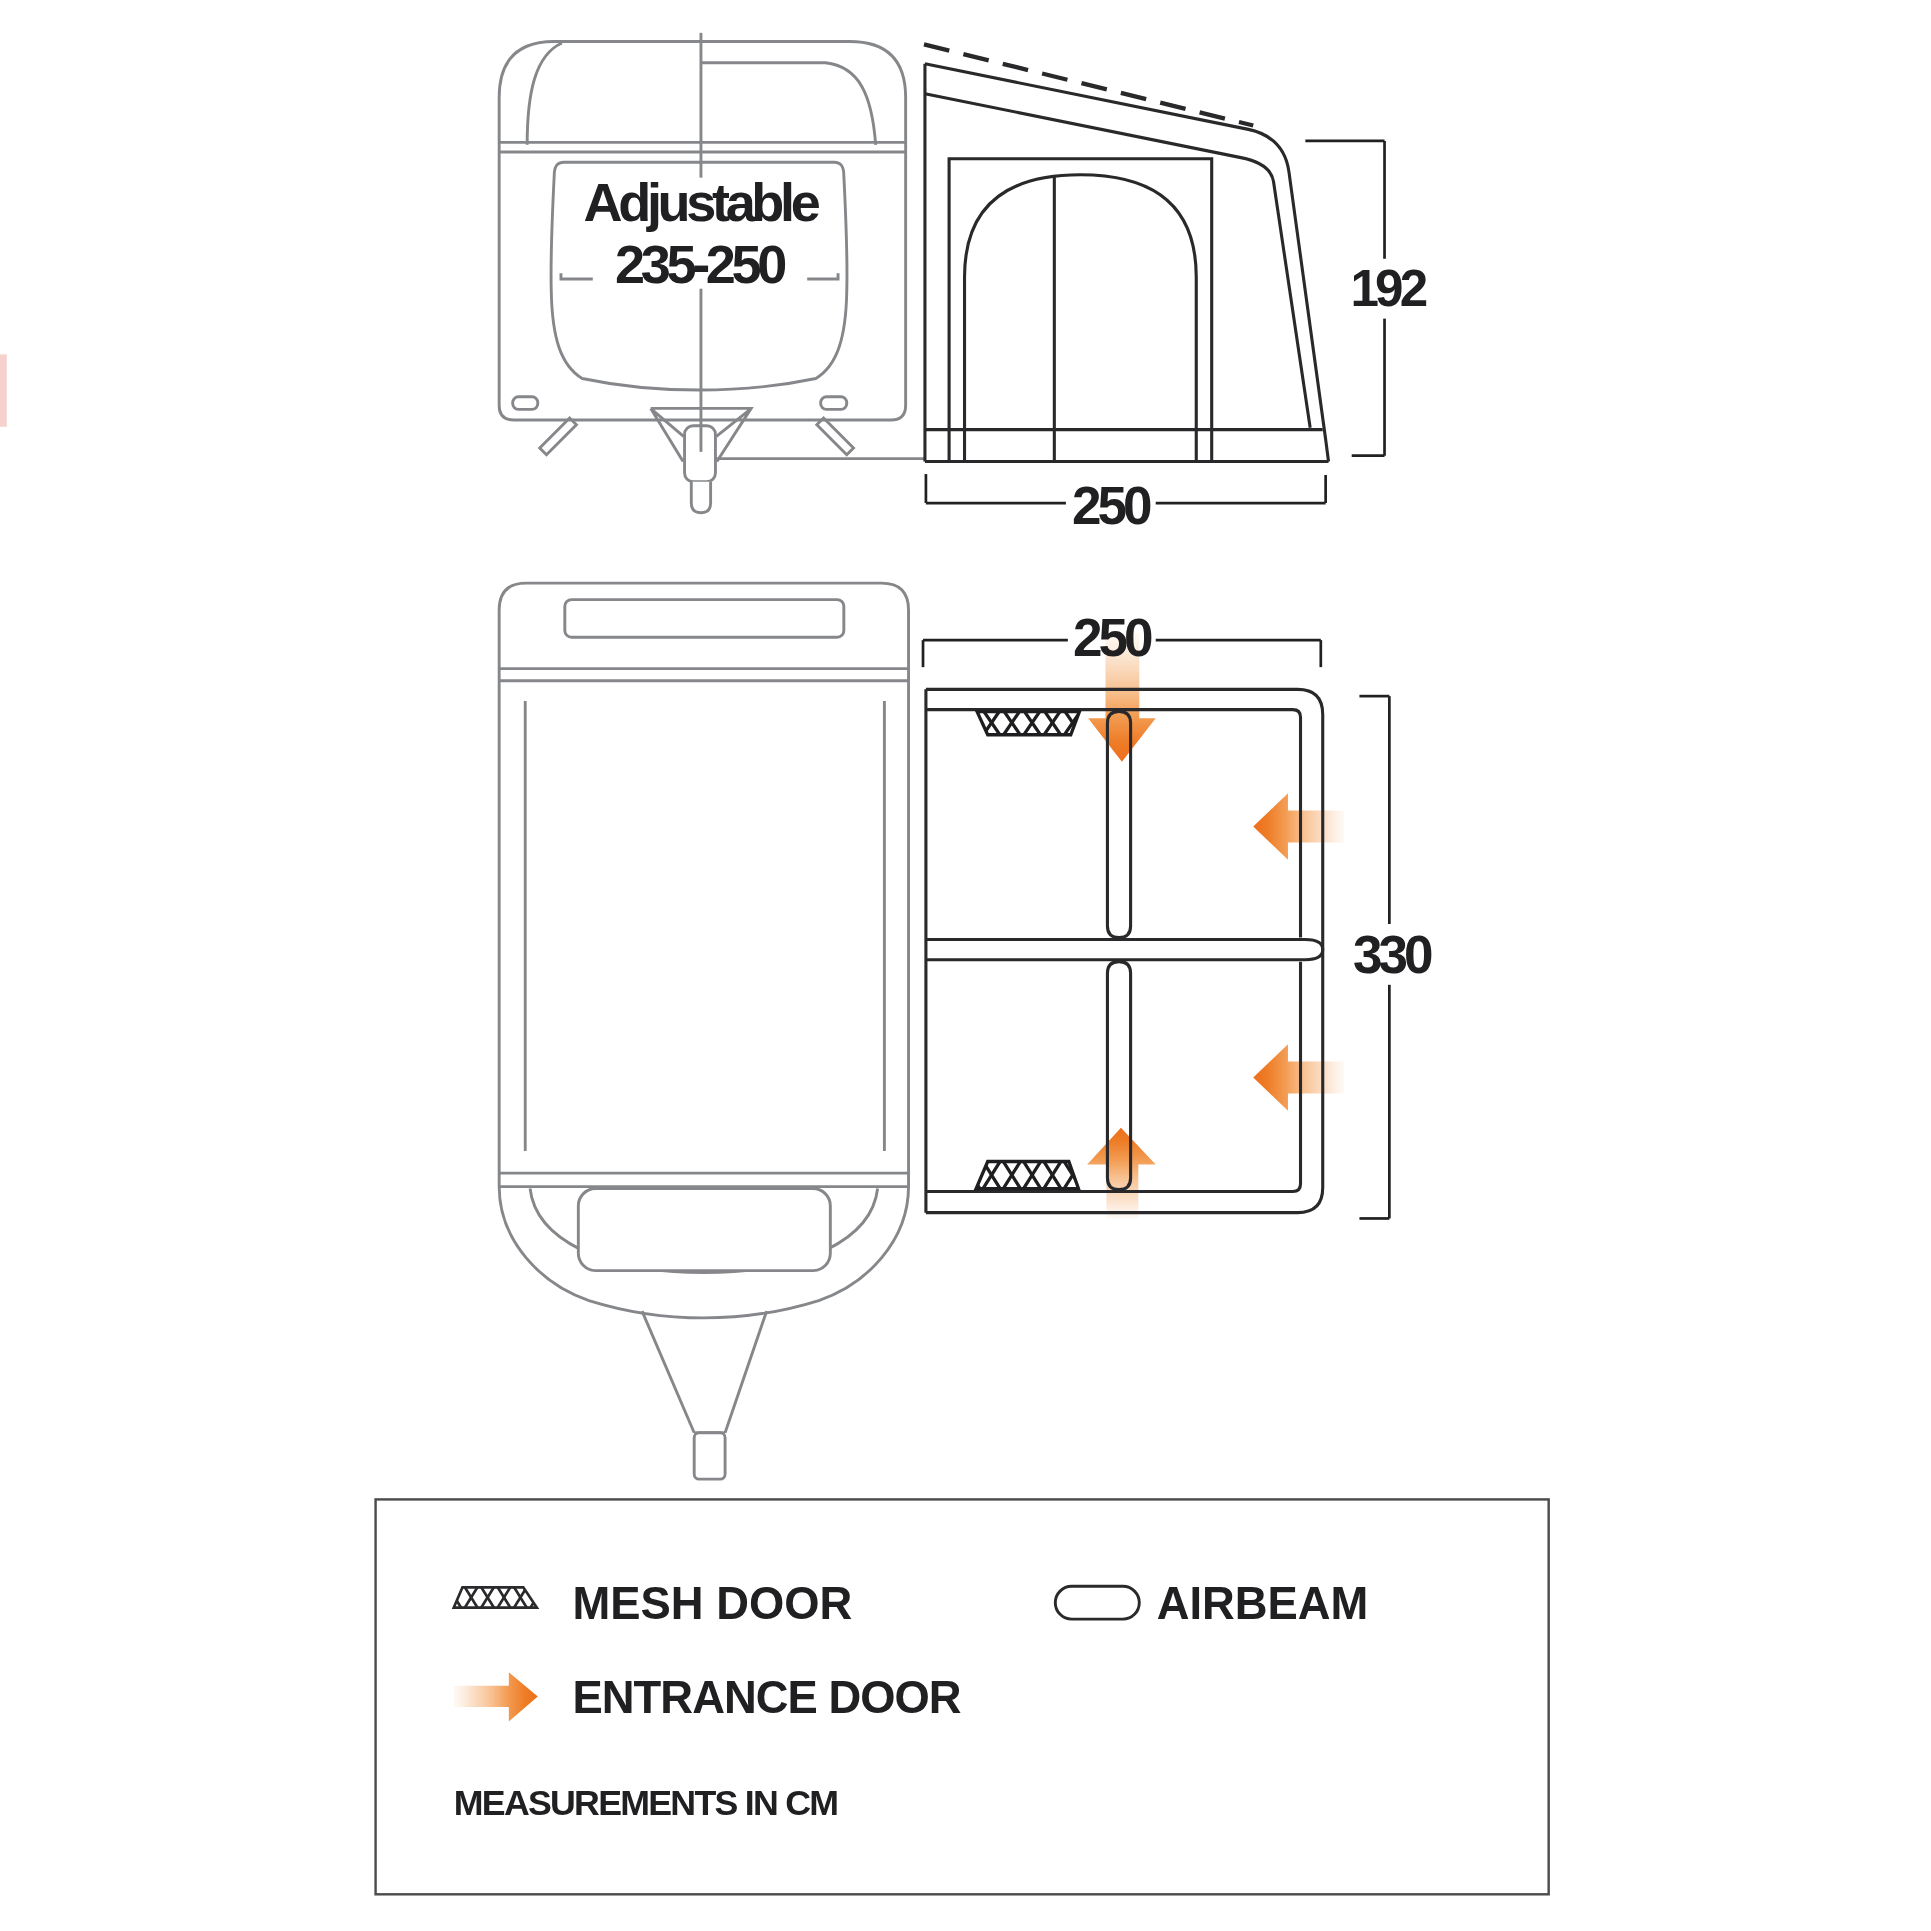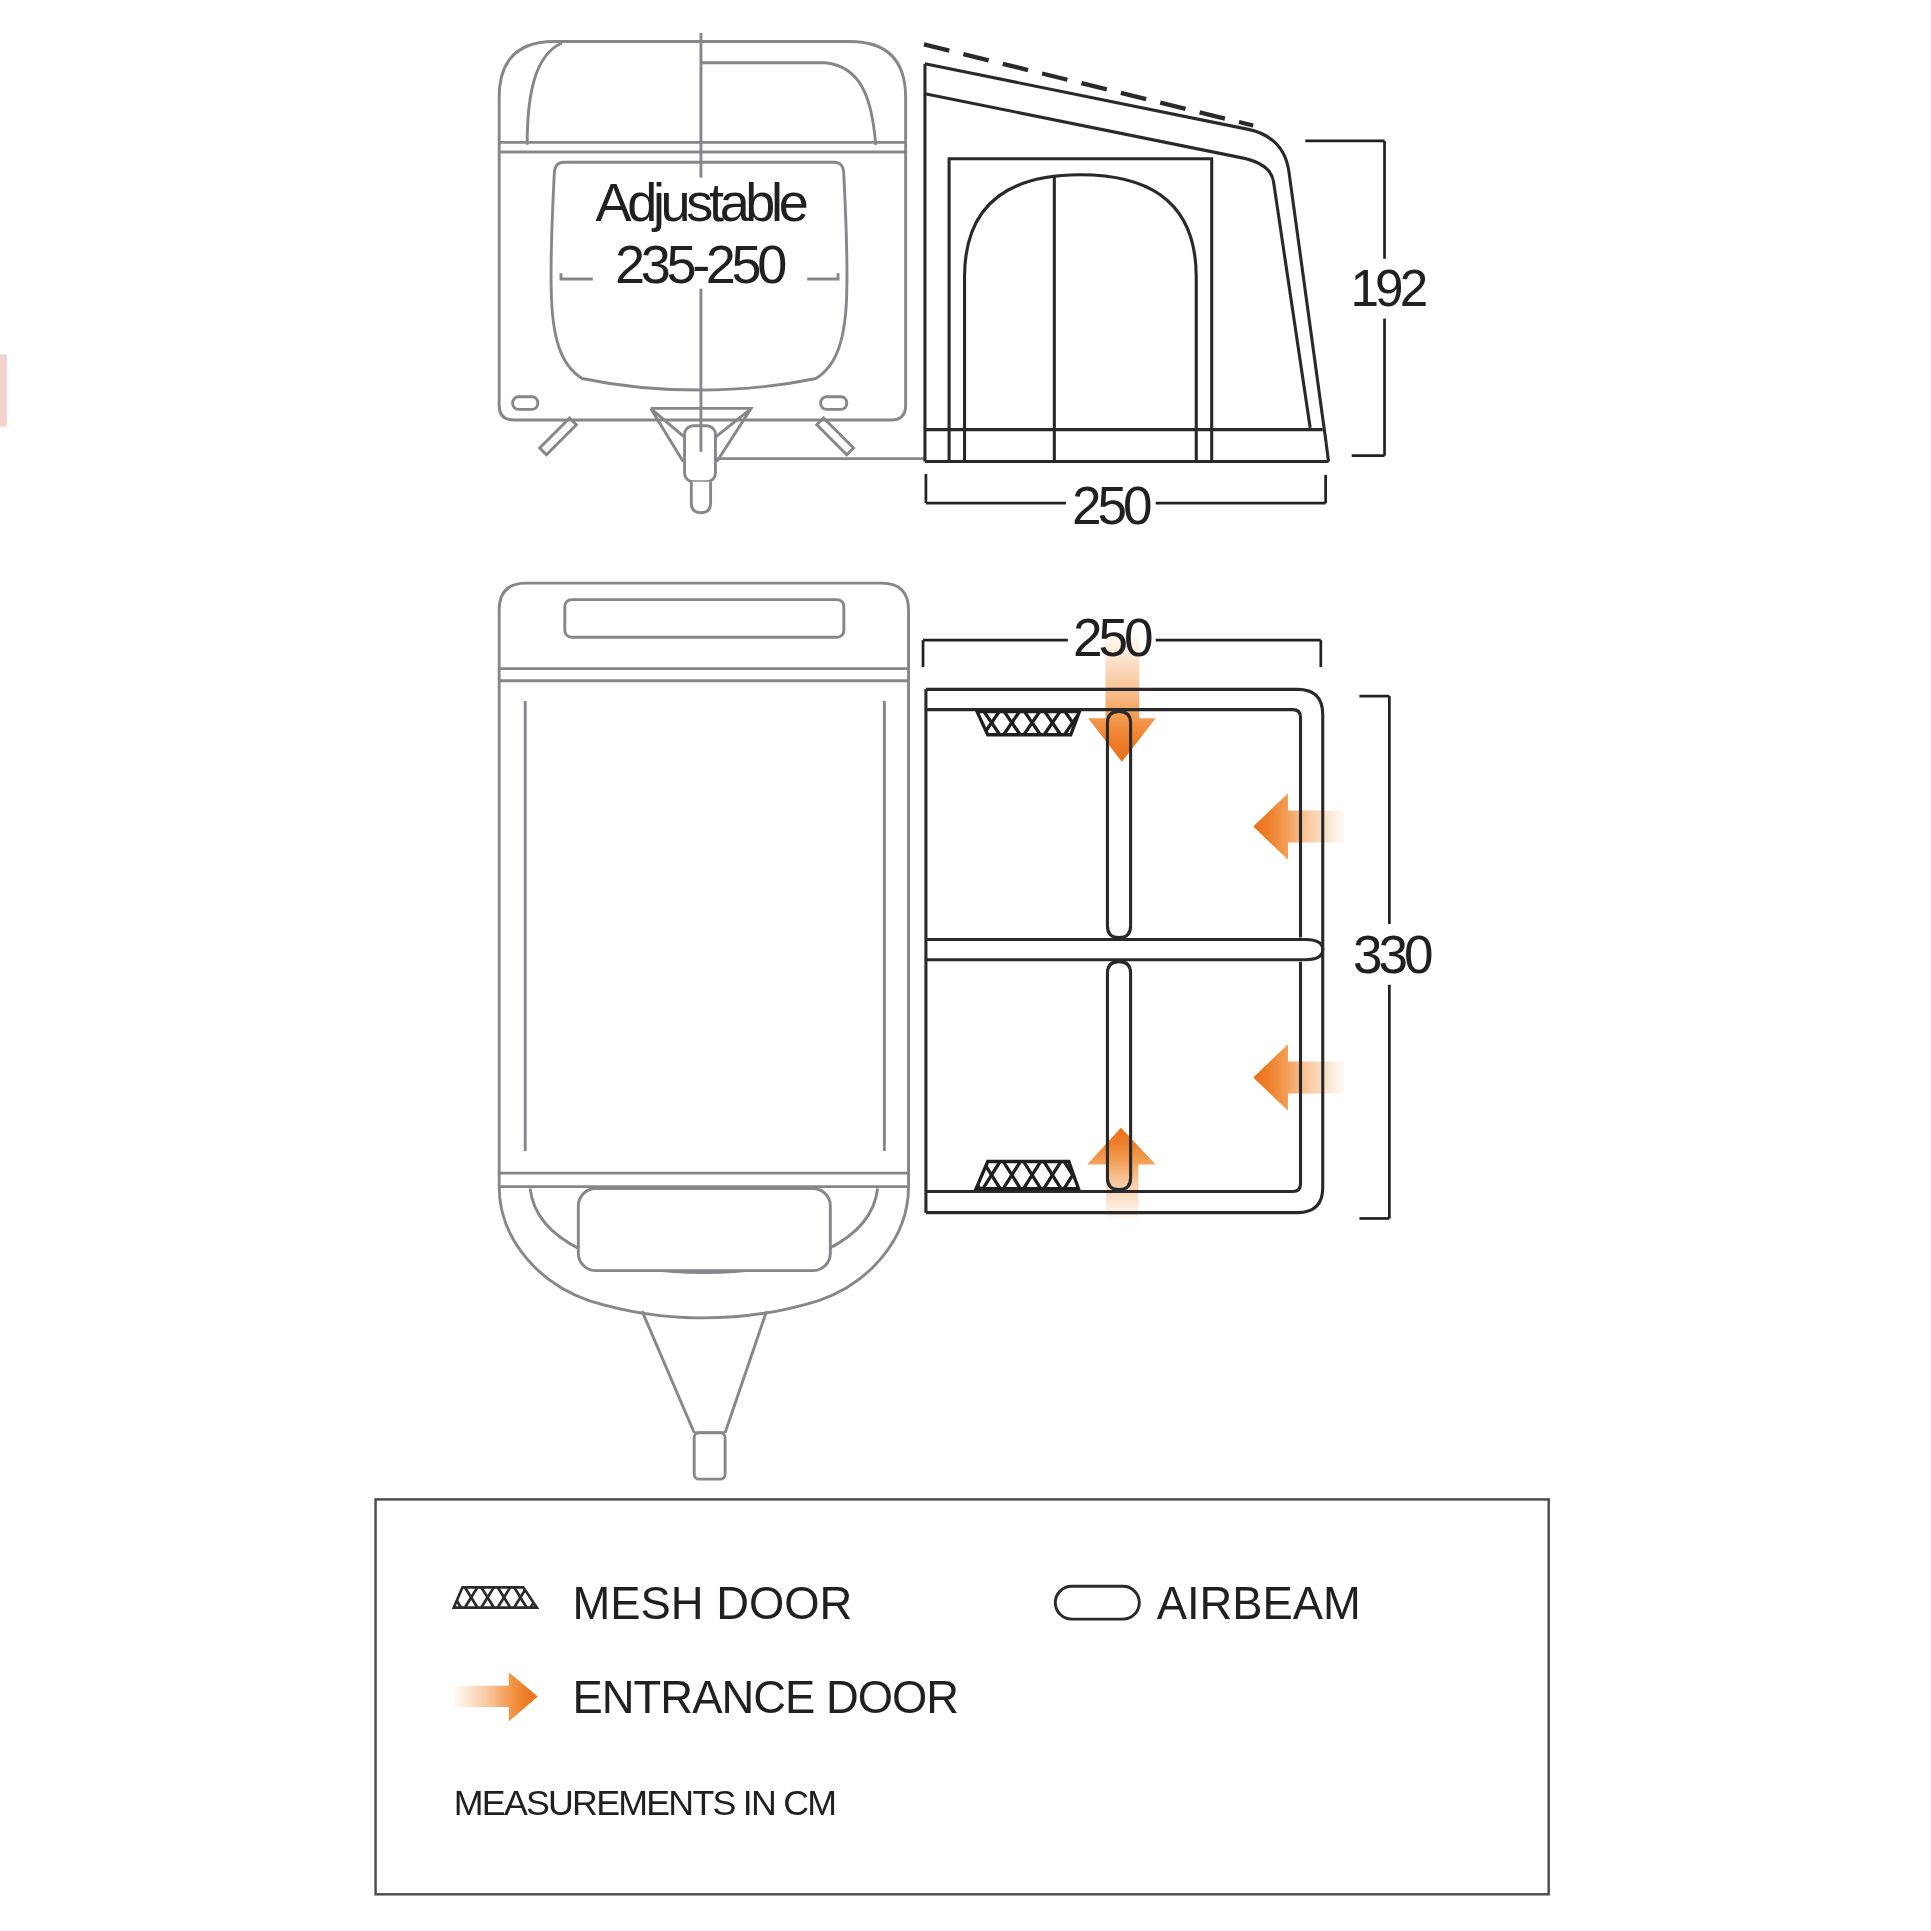--- a/index.html
+++ b/index.html
@@ -1,16 +1,16 @@
 <!DOCTYPE html>
 <html><head>
 <meta charset="utf-8">
 <style>
   html,body{margin:0;padding:0;background:#ffffff;}
-  .wrap{width:1931px;height:1931px;position:relative;background:#fff;}
+  .wrap{width:1931px;height:1931px;position:relative;background:#fff;font-weight:bold;}
   text{font-family:"Liberation Sans",sans-serif;}
 </style>
 </head>
 <body>
 <div class="wrap">
 <svg width="1931" height="1931" viewBox="0 0 2000 2000">
 <defs>
   <linearGradient id="arrDown" x1="0" y1="0" x2="0" y2="1">
     <stop offset="0" stop-color="#fcecdc" stop-opacity="0.3"></stop>
     <stop offset="0.2" stop-color="#fadfc7" stop-opacity="0.9"></stop>

